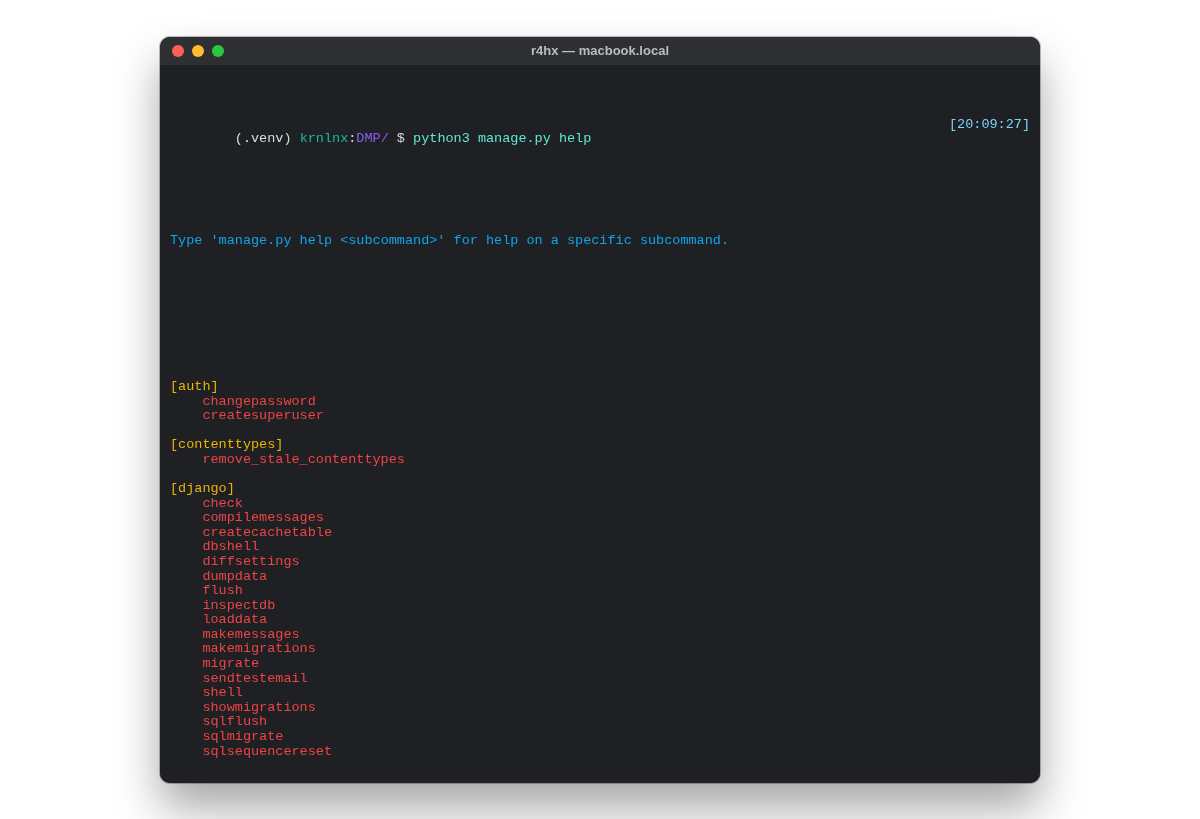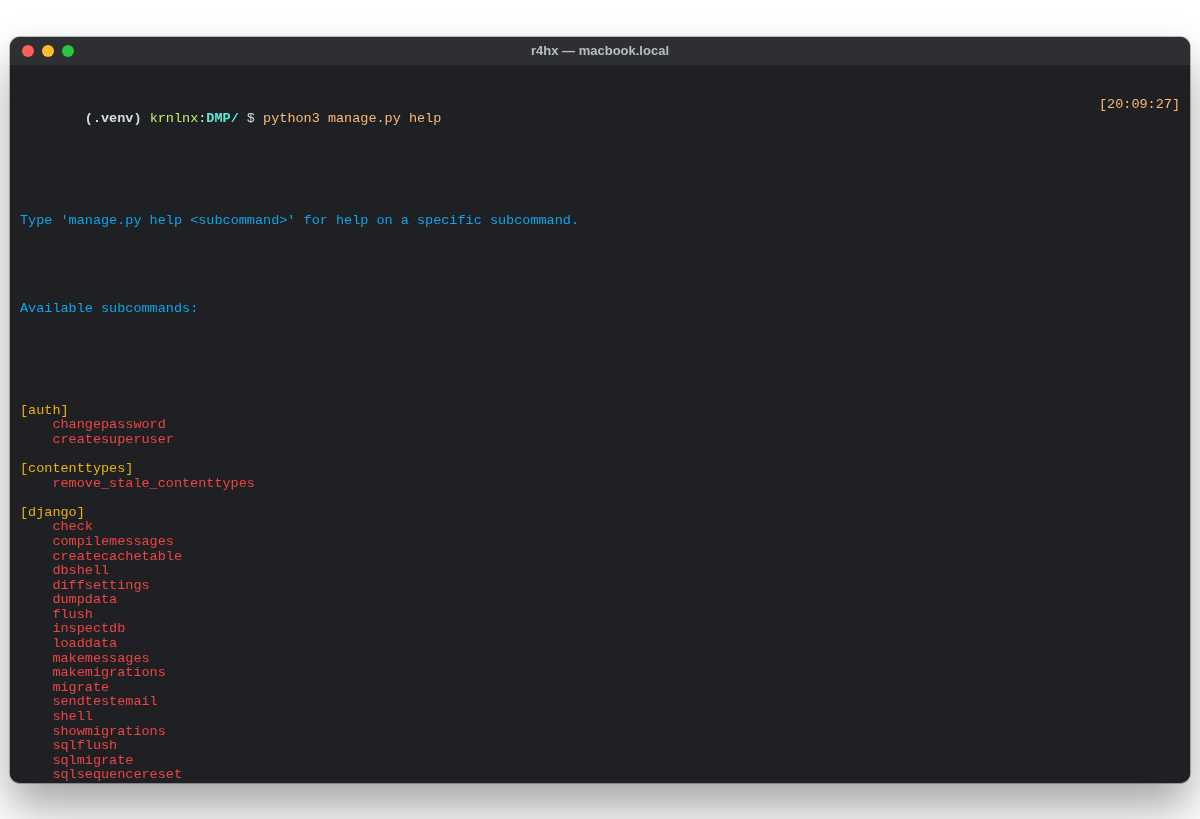--- a/index.html
+++ b/index.html
@@ -7,28 +7,29 @@
     background: #ffffff;
     width: 1200px;
     height: 819px;
     font-family: "SF Mono", "Menlo", "Consolas", "Liberation Mono", monospace;
     display: flex;
     align-items: center;
     justify-content: center;
     overflow: hidden;
   }
   .window {
-    width: 1180px;
+    width: 880px;
     height: 746px;
     background: #1f2023;
     border-radius: 10px;
     box-shadow: 0 25px 45px rgba(0,0,0,0.35), 0 0 0 1px rgba(0,0,0,0.25);
     overflow: hidden;
     display: flex;
     flex-direction: column;
+    gap: 20px;
   }
   .titlebar {
     height: 28px;
     background: #2e2f33;
     display: flex;
     align-items: center;
     padding: 0 12px;
     position: relative;
     flex-shrink: 0;
   }
@@ -56,26 +57,26 @@
     background: #1f2023;
     color: #d9dde2;
     font-size: 13.5px;
     line-height: 1.08;
     padding: 4px 10px 6px 10px;
     white-space: pre;
     overflow: hidden;
   }
   .line { display: flex; }
   .line .left { flex: 1; }
-  .line .right { color: #fdba74; }
-  .venv { color: #d9dde2; font-weight: bold; }
-  .user { color: #bef264; }
-  .path { color: #5eead4; font-weight: bold; }
+  .line .right { color: #7dd3fc; }
+  .venv { color: #d9dde2; }
+  .user { color: #14b8a6; }
+  .path { color: #8b5cf6; }
   .prompt { color: #d9dde2; }
-  .cmd { color: #fdba74; }
+  .cmd { color: #5eead4; }
   .section { color: #eab308; }
   .sub { padding-left: 4ch; color: #ef4444; }
   .help { color: #0ea5e9; }
   .blank { height: 1.08em; }
 </style>
 </head>
 <body>
 
 <div class="window">
   <div class="titlebar">
@@ -90,20 +91,19 @@
   <div class="term">
     <div class="line">
       <span class="left">
         <span class="venv">(.venv)</span><span> </span><span class="user">krnlnx</span><span class="prompt">:</span><span class="path">DMP/</span><span class="prompt"> $ </span><span class="cmd">python3 manage.py help</span>
       </span>
       <span class="right">[20:09:27]</span>
     </div>
     <div class="blank"></div>
     <div class="help">Type 'manage.py help &lt;subcommand&gt;' for help on a specific subcommand.</div>
     <div class="blank"></div>
-    <div class="help">Available subcommands:</div>
     <div class="blank"></div>
 
     <div id="groups-container"><div class="section">[auth]</div><div class="sub">changepassword</div><div class="sub">createsuperuser</div><div class="blank"></div><div class="section">[contenttypes]</div><div class="sub">remove_stale_contenttypes</div><div class="blank"></div><div class="section">[django]</div><div class="sub">check</div><div class="sub">compilemessages</div><div class="sub">createcachetable</div><div class="sub">dbshell</div><div class="sub">diffsettings</div><div class="sub">dumpdata</div><div class="sub">flush</div><div class="sub">inspectdb</div><div class="sub">loaddata</div><div class="sub">makemessages</div><div class="sub">makemigrations</div><div class="sub">migrate</div><div class="sub">sendtestemail</div><div class="sub">shell</div><div class="sub">showmigrations</div><div class="sub">sqlflush</div><div class="sub">sqlmigrate</div><div class="sub">sqlsequencereset</div></div>
 
     
   </div>
 </div>
 
 </body></html>

